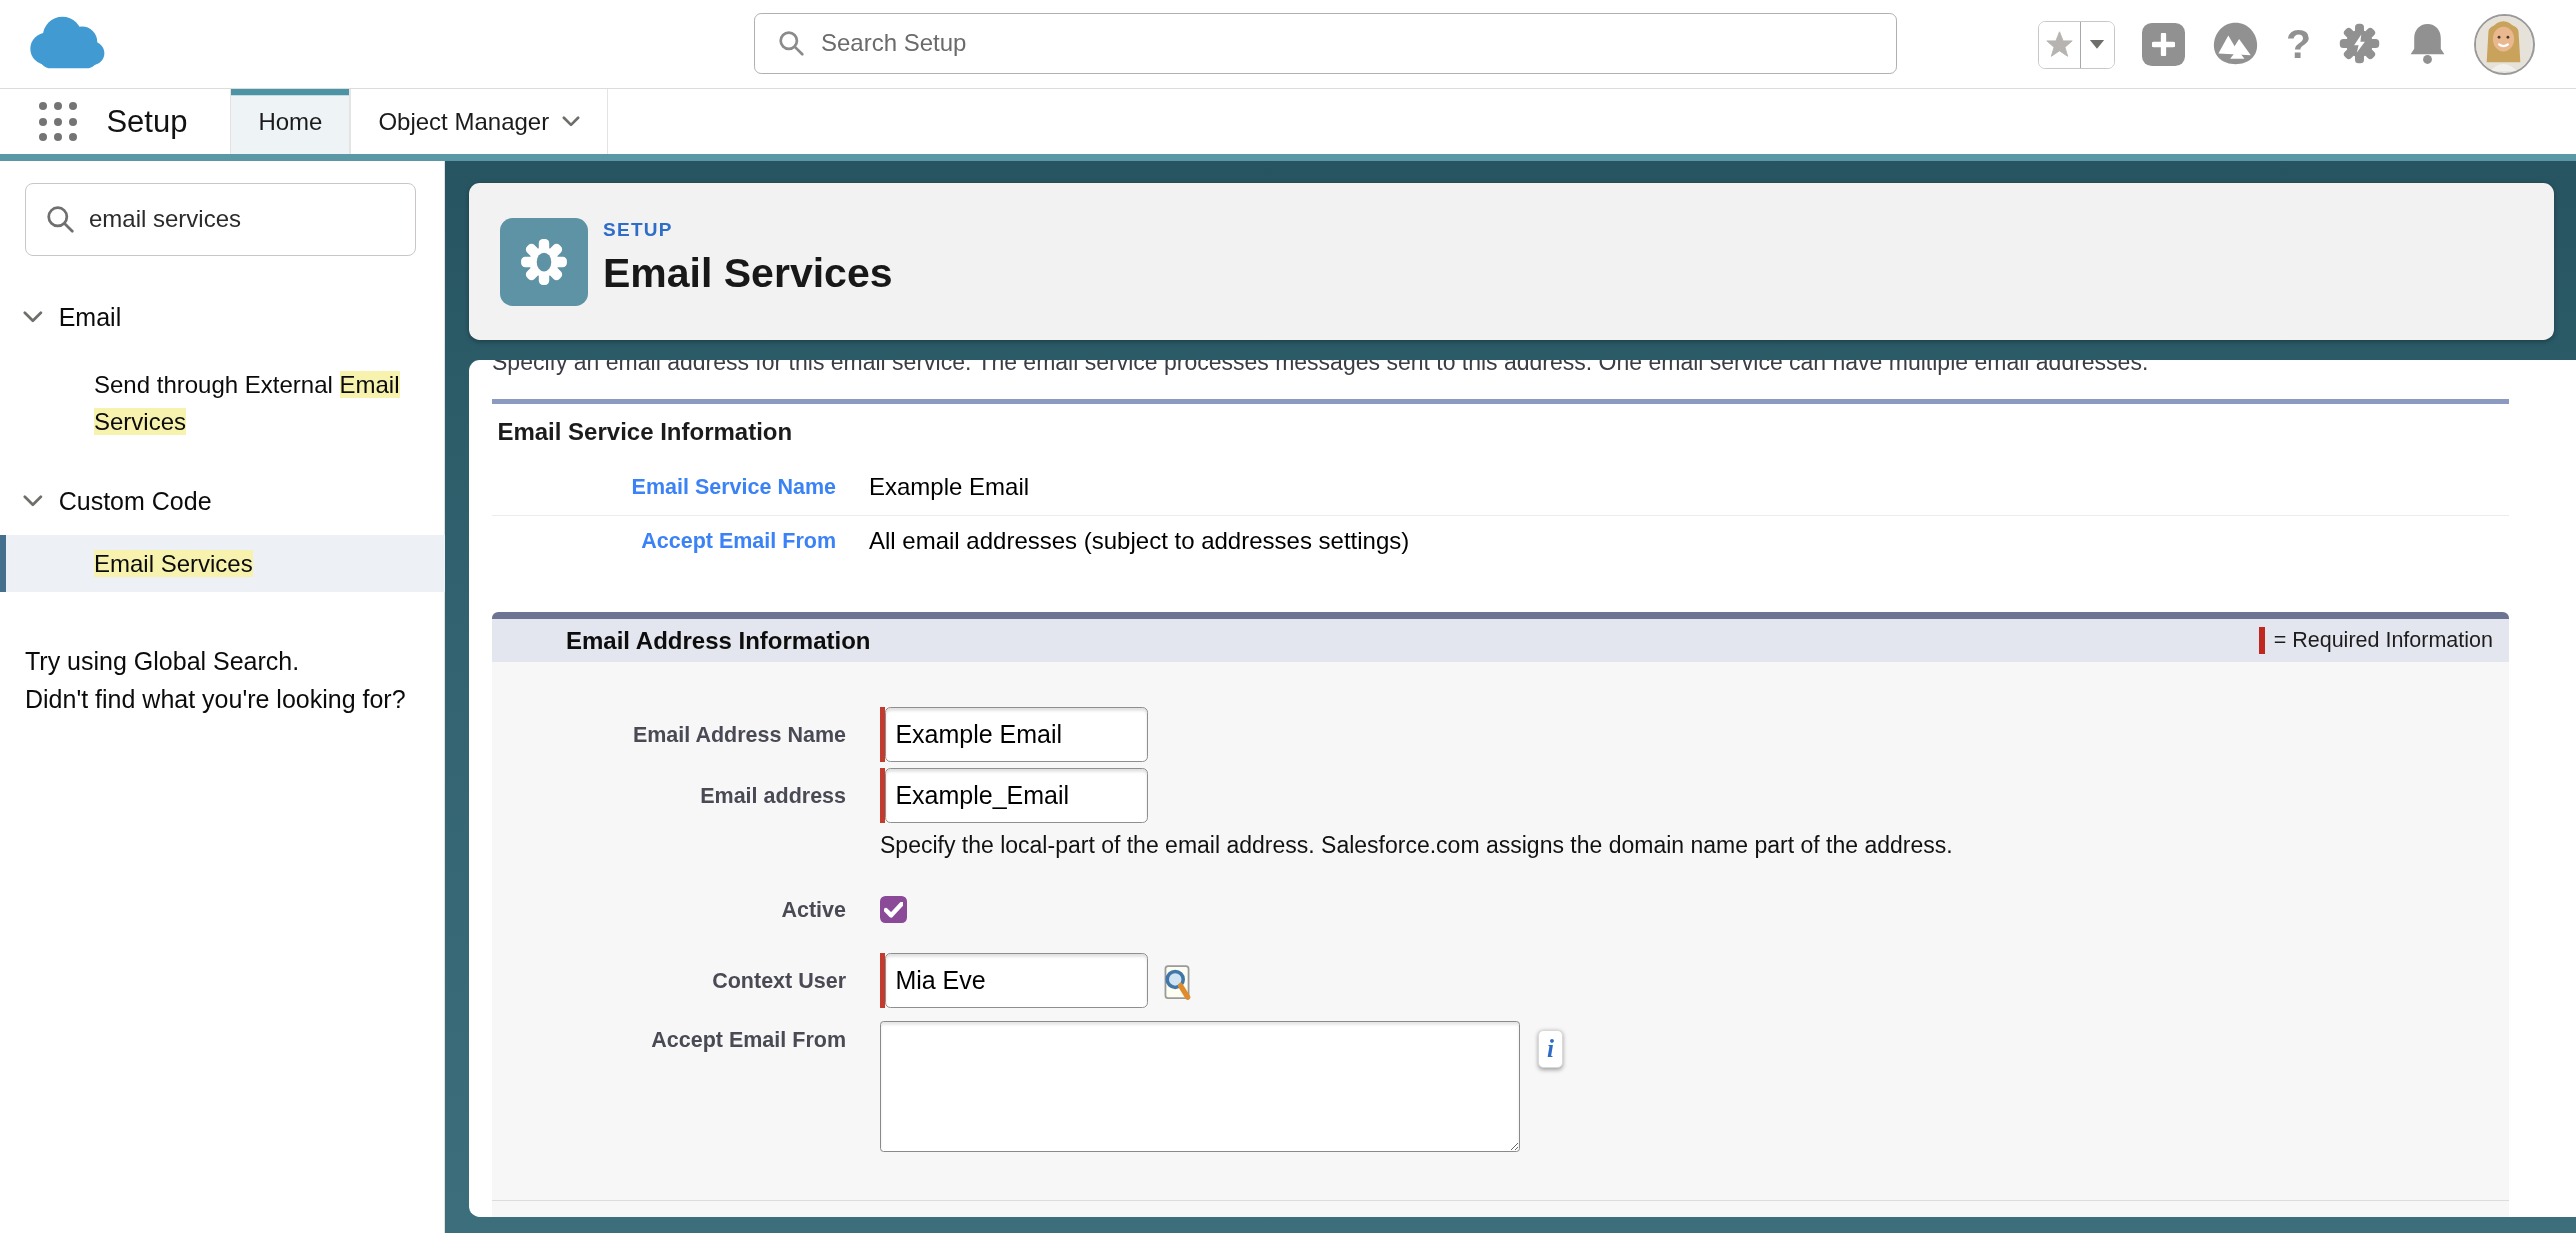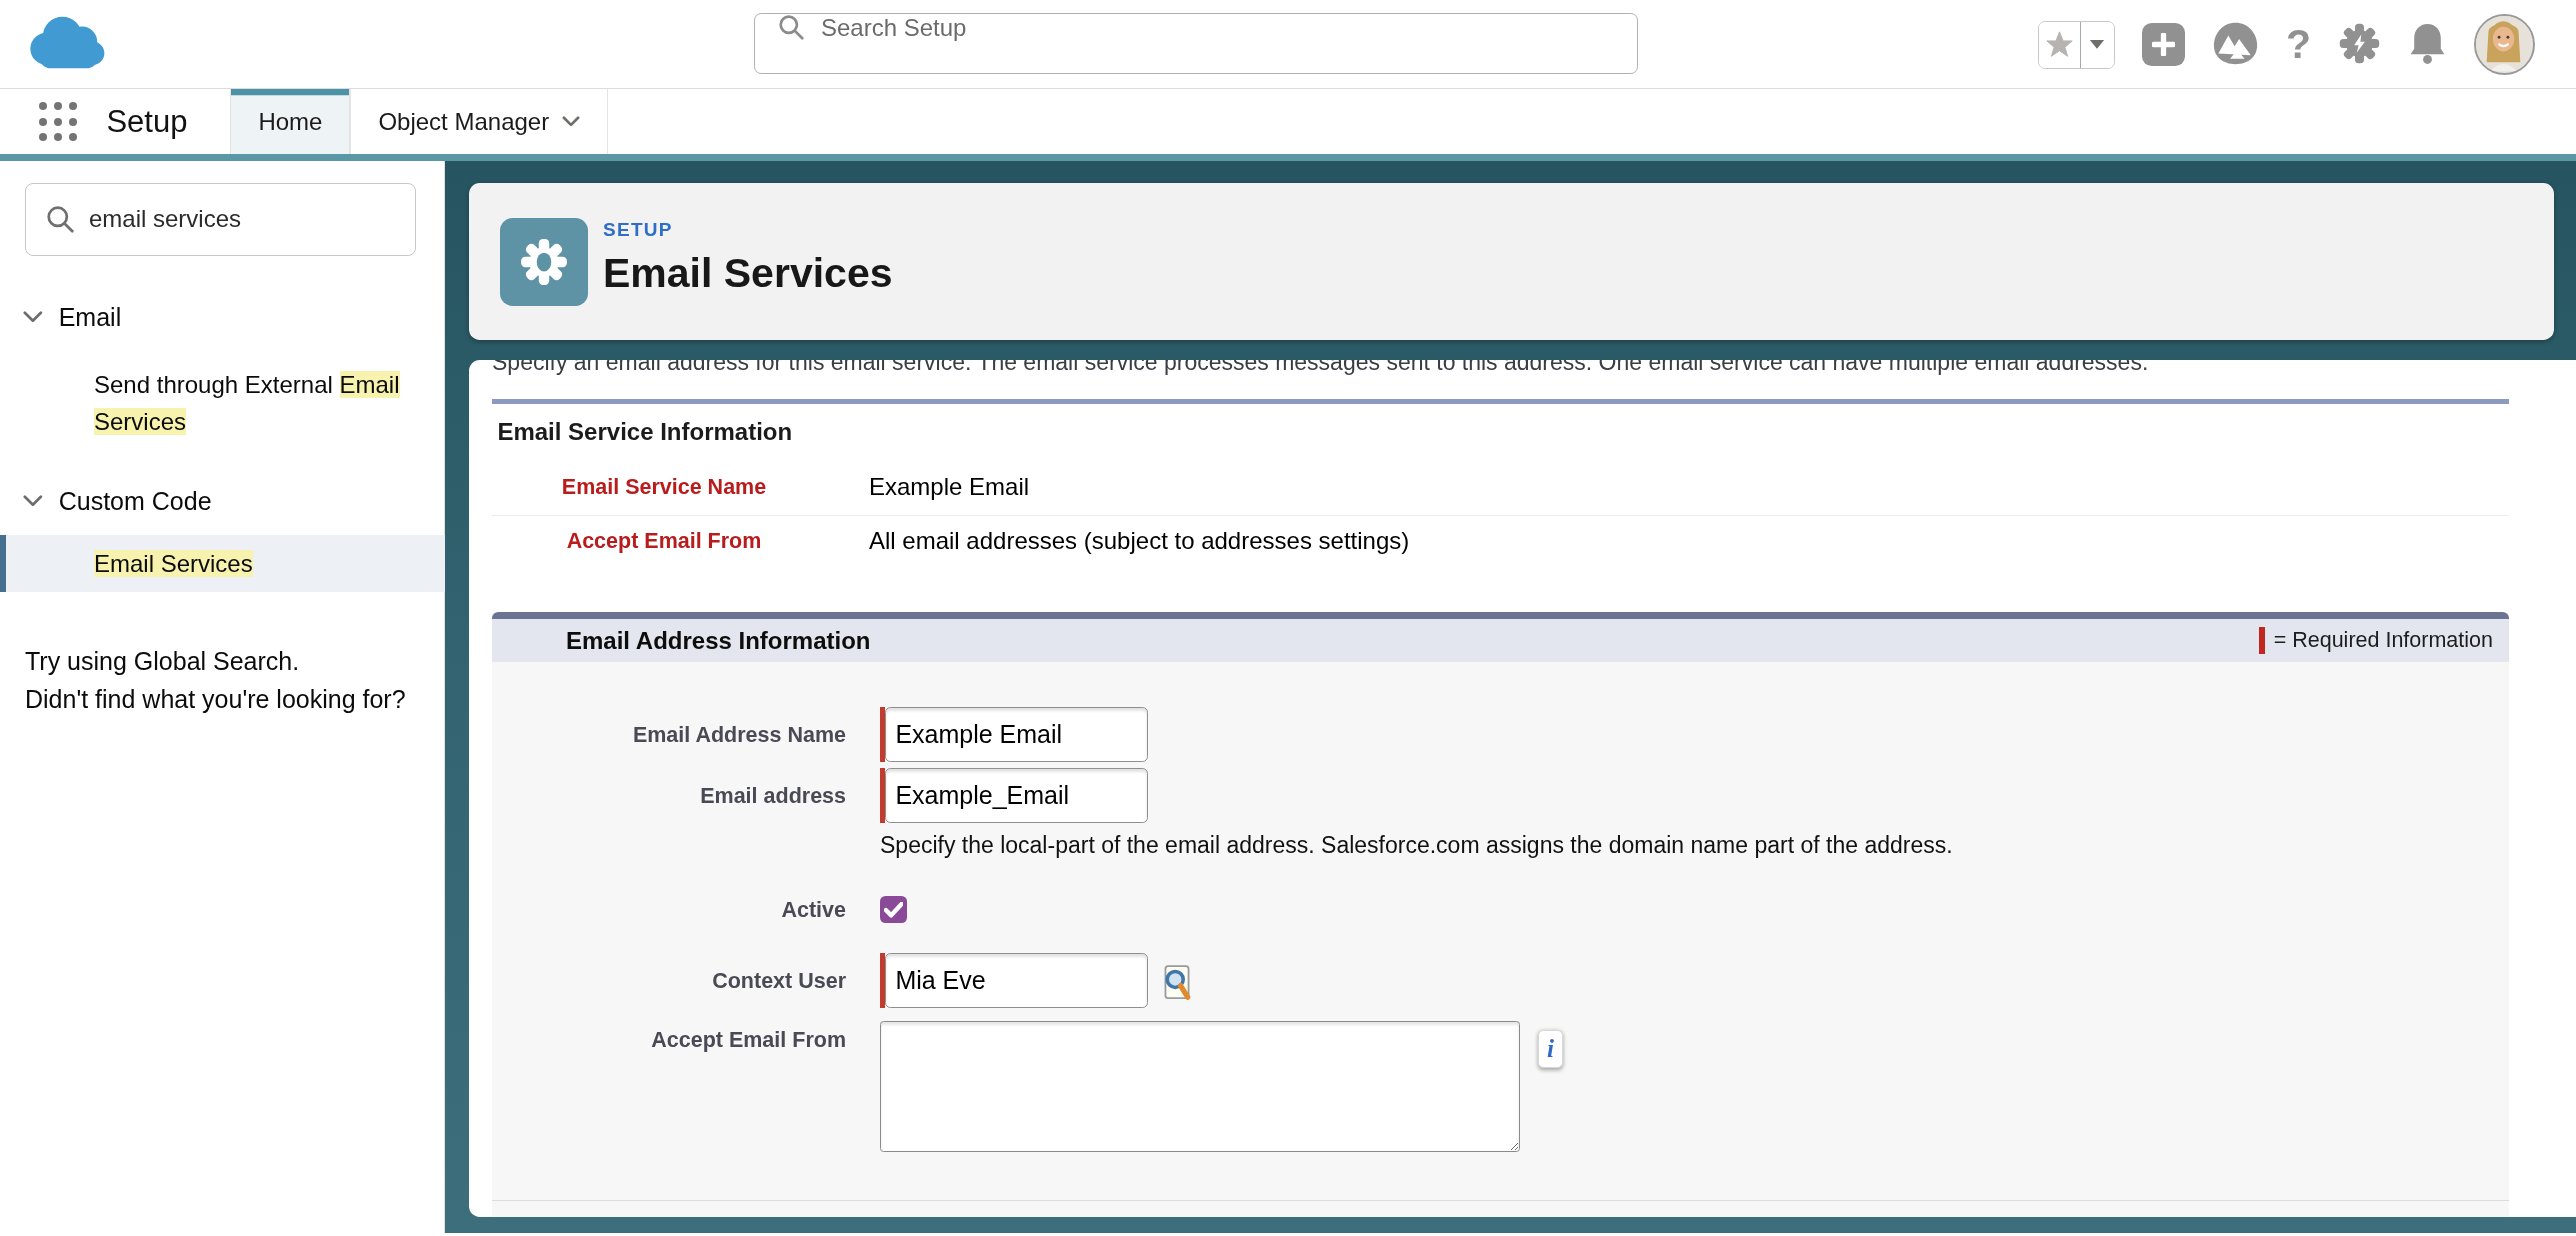--- a/index.html
+++ b/index.html
@@ -2,22 +2,22 @@
 <html style="font-size:14.3px"><head>
 <meta charset="utf-8">
 <style>
   * { margin:0; padding:0; box-sizing:border-box; }
   html,body { width:2576px; height:1236px; overflow:hidden;
     font-family:"Liberation Sans", sans-serif; background:#fff; }
 
   
   .gheader { position:relative; height:89px; background:#fff; border-bottom:1.8px solid #dcdcdc; }
   .logo { position:absolute; left:25px; top:12.5px; }
-  .gsearch { position:absolute; left:754px; top:12.5px; width:884px; height:61px;
-    border:1.8px solid #b2afad; border-radius:7.2px; background:#fff; display:flex; align-items:flex-start; }
+  .gsearch { position:absolute; left:754px; top:12.5px; width:1143px; height:61px;
+    border:1.8px solid #b2afad; border-radius:7.2px; background:#fff; display:flex; align-items:center; }
   .gsearch svg { margin:0 16px 0 23px; flex:0 0 auto; }
   .gsearch input { border:none; outline:none; flex:1; font-size:24px; color:#444;
     font-family:"Liberation Sans",sans-serif; background:transparent; }
   .gsearch input::placeholder { color:#6b6b6b; }
   .gicons { position:absolute; right:41px; top:0; height:89px; display:flex; align-items:center; gap:27px; }
   .fav-split { display:flex; height:48px; border:1.8px solid #c9c7c5; border-radius:7.2px; overflow:hidden; }
   .fav-star { width:41px; display:flex; align-items:center; justify-content:center; background:#fff; }
   .fav-drop { width:34px; display:flex; align-items:center; justify-content:center; background:#fff;
     border-left:1.8px solid #a8a8a8; }
   .plus-btn { width:43px; height:43px; background:#919191; border-radius:9.8px; display:flex;
@@ -67,21 +67,21 @@
   .content-panel { position:absolute; left:24px; top:199px; width:2436px; height:857px; background:#fff;
     border-radius:10.7px; overflow:hidden; }
   .content-inner { position:absolute; left:23px; top:0; width:2017px; }
 
   .intro { margin-top:-10.7px; font-size:23px; color:#3a3d44; }
 
   .sec1-bar { margin-top:23px; height:4.5px; background:#8d9ac0; }
   .sec-heading { font-size:24px; font-weight:bold; color:#1b1b1b; padding:14.3px 5.4px 16px; }
   .detail-row { display:grid; grid-template-columns:344px 1fr; column-gap:33px; padding:10.7px 0 14.3px; }
   .detail-row + .detail-row { border-top:1.8px solid #ececec; }
-  .d-label { text-align:center; font-size:21.5px; font-weight:bold; color:#b91c1c; padding-top:2.7px; }
+  .d-label { text-align:right; font-size:21.5px; font-weight:bold; color:#3b82f6; padding-top:2.7px; }
   .d-value { font-size:24px; color:#000; }
 
   .sec2 { margin-top:43px; }
   .sec2-topbar { height:7.2px; background:#6b7593; border-radius:6.3px 6.3px 0 0; }
   .sec2-header { display:flex; justify-content:space-between; align-items:center; background:#e3e6ef;
     height:43px; padding:0 16px 0 30px; }
   .sec2-header .h-title { font-size:24px; font-weight:bold; color:#0d0d0d;margin-left:44px; }
   .legend { display:flex; align-items:center; gap:9px; }
   .legend-bar { width:5.4px; height:27px; background:#c0281f; }
   .legend-text { font-size:21.5px; color:#1d1d1d; }

